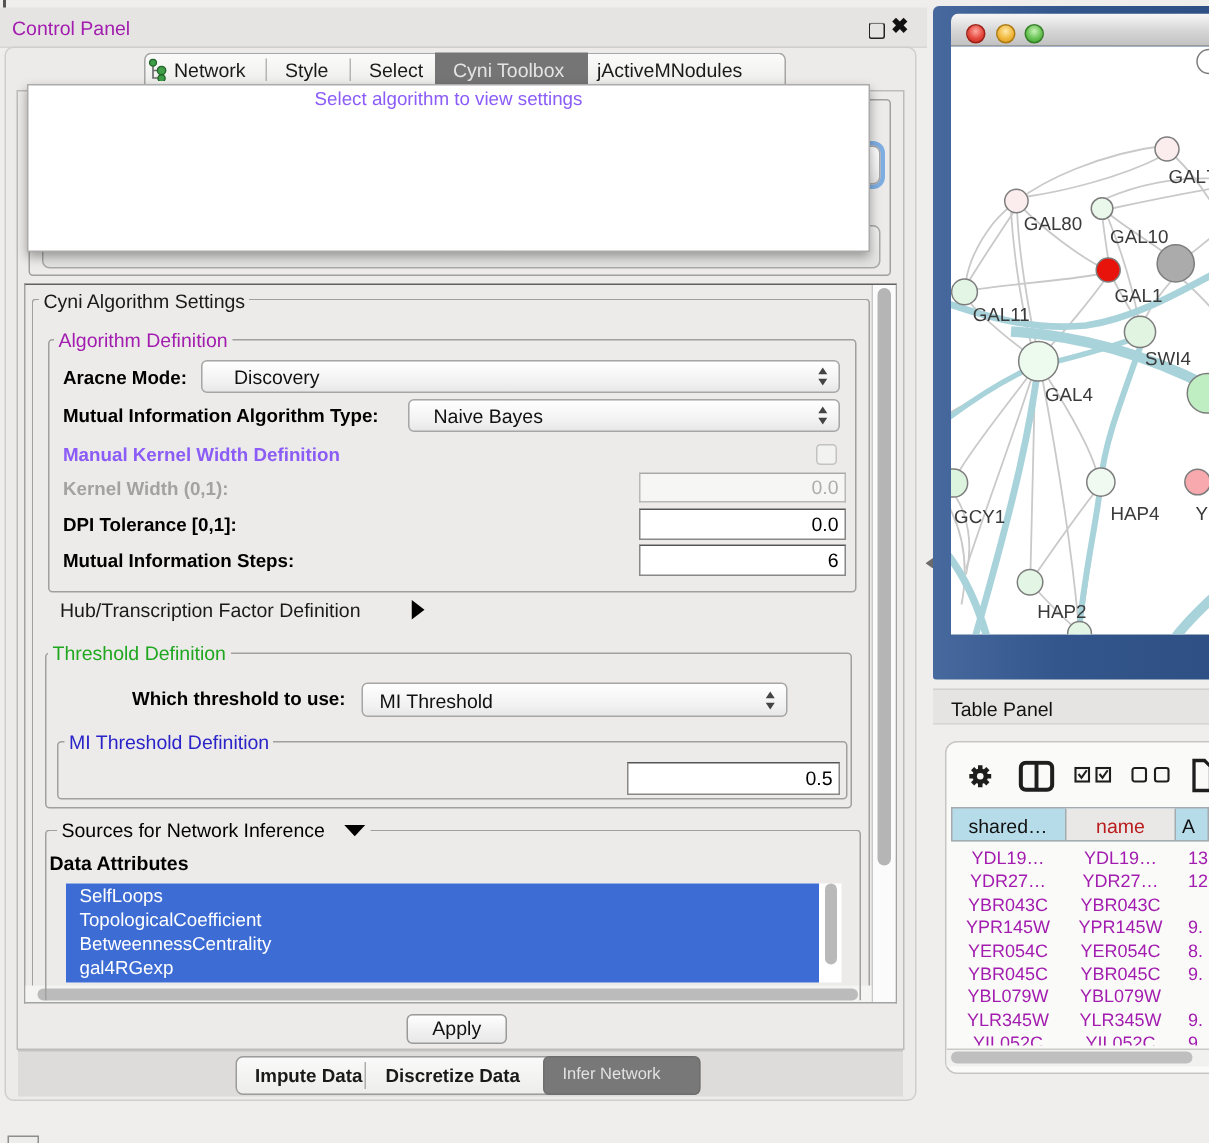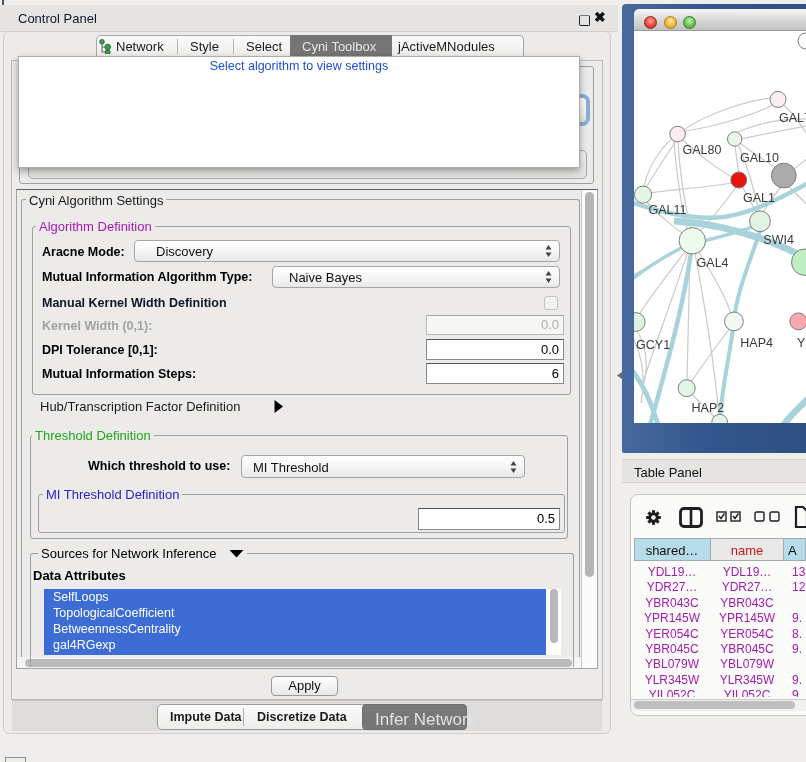--- a/index.html
+++ b/index.html
@@ -15,21 +15,21 @@
 .grp{position:absolute;border:1px solid #A0A0A0;border-radius:3px;box-sizing:border-box;}
 .gtitle{position:absolute;font-size:13px;font-weight:normal;background:#ECEBE9;padding:0 3px;white-space:nowrap;}
 </style>
 </head>
 <body>
 <div id="root">
 
 <div class="abs" style="left:2px;top:0;width:2px;height:7px;background:#555;"></div>
 <div class="abs" style="left:617px;top:372px;width:5px;height:7px;background:#6B6B6B;clip-path:polygon(0 50%,100% 0,100% 100%);"></div>
 <div class="abs" style="left:0;top:5px;width:618px;height:26px;background:#E5E4E2;border-bottom:1px solid #D6D5D3;"></div>
-<div class="abs" style="left:18px;top:11px;font-size:13px;color:#0f172a;">Control Panel</div>
+<div class="abs" style="left:8px;top:11px;font-size:13px;color:#a21caf;">Control Panel</div>
 <div class="abs" style="left:579px;top:15px;width:9px;height:9px;border:1.5px solid #222;border-top-color:#777;border-radius:2px;"></div>
 <div class="abs" style="left:594px;top:9px;font-size:14px;font-weight:bold;color:#111;">✖</div>
 
 <div class="abs" style="left:3px;top:31px;width:608px;height:703px;background:#ECEBE9;border:1px solid #CFCECC;border-radius:6px;box-sizing:border-box;"></div>
 
 <div class="abs" style="left:11px;top:60px;width:592px;height:640px;border:1px solid #BDBCBA;background:#ECEBE9;box-sizing:border-box;"></div>
 
 <div class="abs" style="left:96px;top:35px;width:428px;height:23px;background:linear-gradient(#FBFBFB,#ECECEA);border:1px solid #A6A6A6;border-bottom:none;border-radius:5px 5px 0 0;box-sizing:border-box;"></div>
 <div class="abs" style="left:290px;top:35px;width:102px;height:23px;background:#757575;box-sizing:border-box;"></div>
 <div class="abs" style="left:177px;top:39px;width:1px;height:15px;background:#B5B5B5;"></div>
@@ -44,21 +44,21 @@
 <div class="abs" style="left:190px;top:39px;font-size:13px;color:#1A1A1A;">Style</div>
 <div class="abs" style="left:246px;top:39px;font-size:13px;color:#1A1A1A;">Select</div>
 <div class="abs" style="left:302px;top:39px;font-size:13px;color:#E4E4E4;">Cyni Toolbox</div>
 <div class="abs" style="left:398px;top:39px;font-size:13px;color:#1A1A1A;">jActiveMNodules</div>
 
 <div class="abs" style="left:19px;top:66px;width:575px;height:118px;border:1px solid #A0A0A0;border-radius:3px;box-sizing:border-box;"></div>
 <div class="combo" style="left:26px;top:97px;width:561px;height:26px;box-shadow:0 0 0 3px #7FAEE2;border-radius:5px;"></div>
 <div class="abs" style="left:28px;top:150px;width:559px;height:29px;background:linear-gradient(#F2F2F2,#E2E2E0);border:1px solid #A9A9A9;border-radius:5px;box-sizing:border-box;"></div>
 
 <div class="abs" style="left:18px;top:56px;width:562px;height:112px;background:#FFFFFF;border:1px solid #ABABAB;box-sizing:border-box;box-shadow:0 3px 7px rgba(0,0,0,0.35);"></div>
-<div class="abs" style="left:18px;top:59px;width:562px;text-align:center;font-size:12.5px;color:#1d4ed8;">Select algorithm to view settings</div>
+<div class="abs" style="left:18px;top:59px;width:562px;text-align:center;font-size:12.5px;color:#8b5cf6;">Select algorithm to view settings</div>
 
 <div class="abs" style="left:16px;top:189px;width:582px;height:480px;border:1px solid #A3A3A3;border-top-color:#606060;box-sizing:border-box;background:#ECEBE9;"></div>
 <div class="grp" style="left:21px;top:199px;width:559px;height:469px;border-bottom:none;"></div>
 <div class="gtitle" style="left:26px;top:193px;color:#1A1A1A;">Cyni Algorithm Settings</div>
 
 <div class="abs" style="left:581px;top:190px;width:16px;height:478px;background:#FBFBFB;border-left:1px solid #C8C8C8;box-sizing:border-box;"></div>
 <div class="abs" style="left:584.5px;top:192px;width:9px;height:385px;background:#B5B5B5;border-radius:5px;"></div>
 <div class="abs" style="left:17px;top:657px;width:564px;height:11px;background:#F4F4F2;"></div>
 <div class="abs" style="left:25px;top:659px;width:547px;height:8px;background:#BBBBBB;border-radius:4px;"></div>
 
@@ -76,21 +76,21 @@
 
 <div class="lbl" style="left:42px;top:270px;">Mutual Information Algorithm Type:</div>
 <div class="combo" style="left:272px;top:266px;width:288px;height:22px;">
   <span class="ctext" style="left:16px;">Naive Bayes</span>
   <svg class="carrows" width="8" height="14" viewBox="0 0 8 14">
         <path d="M4 1 L7 5.5 L1 5.5 Z" fill="#444"></path>
         <path d="M4 13 L7 8.5 L1 8.5 Z" fill="#444"></path>
       </svg>
 </div>
 
-<div class="lbl" style="left:42px;top:296px;color:#0f172a;">Manual Kernel Width Definition</div>
+<div class="lbl" style="left:42px;top:296px;color:#8b5cf6;">Manual Kernel Width Definition</div>
 <div class="abs" style="left:544px;top:296px;width:14px;height:14px;background:#F2F2F0;border:1px solid #C2C2C0;border-radius:3px;box-sizing:border-box;"></div>
 
 <div class="lbl" style="left:42px;top:319px;color:#A2A2A0;">Kernel Width (0,1):</div>
 <div class="tf" style="left:426px;top:315px;width:138px;height:20px;border-color:#B8B8B6;border-top-color:#A8A8A6;background:#F6F6F4;color:#ADADAB;line-height:18px;">0.0</div>
 
 <div class="lbl" style="left:42px;top:343px;">DPI Tolerance [0,1]:</div>
 <div class="tf" style="left:426px;top:339px;width:138px;height:21px;line-height:19px;">0.0</div>
 
 <div class="lbl" style="left:42px;top:367px;">Mutual Information Steps:</div>
 <div class="tf" style="left:426px;top:363px;width:138px;height:21px;line-height:19px;">6</div>
@@ -129,21 +129,21 @@
 <div class="abs" style="left:550px;top:589px;width:8px;height:54px;background:#B9B9B9;border-radius:4px;"></div>
 
 <div class="abs" style="left:271px;top:676px;width:67px;height:20px;background:linear-gradient(#FFFFFF,#F2F2F2 50%,#E8E8E8);border:1px solid #9A9A9A;border-radius:4px;box-sizing:border-box;text-align:center;font-size:13px;color:#111;line-height:18px;">Apply</div>
 
 <div class="abs" style="left:12px;top:700px;width:590px;height:31px;background:#DDDCDA;border-top:1px solid #C5C4C2;box-sizing:border-box;"></div>
 <div class="abs" style="left:157px;top:704px;width:310px;height:26px;background:linear-gradient(#FAFAFA,#EDEDEB);border:1px solid #9C9C9C;border-radius:5px;box-sizing:border-box;"></div>
 <div class="abs" style="left:362px;top:704px;width:105px;height:26px;background:#787878;border:1px solid #6E6E6E;border-radius:4px;box-sizing:border-box;"></div>
 <div class="abs" style="left:243px;top:708px;width:1px;height:18px;background:#ADADAD;"></div>
 <div class="abs" style="left:170px;top:710px;font-size:12.5px;font-weight:bold;color:#1A1A1A;">Impute Data</div>
 <div class="abs" style="left:257px;top:710px;font-size:12.5px;font-weight:bold;color:#1A1A1A;">Discretize Data</div>
-<div class="abs" style="left:375px;top:710px;font-size:17px;color:#E2E2E2;">Infer Network</div>
+<div class="abs" style="left:375px;top:710px;font-size:11px;color:#E2E2E2;">Infer Network</div>
 
 <div class="abs" style="left:5px;top:757px;width:19px;height:10px;background:#EDEDEB;border:1px solid #8E8E8E;"></div>
 
 <div class="abs" style="left:622px;top:4px;width:184px;height:449px;background:linear-gradient(90deg,#47699E,#33568C 45%,#2E5084);border-radius:4px 0 0 2px;"></div>
 <div class="abs" style="left:634px;top:9px;width:172px;height:22px;background:linear-gradient(#F7F7F7,#D6D6D6 55%,#C2C2C2);border-radius:5px 0 0 0;border-bottom:1px solid #9A9A9A;box-sizing:border-box;"></div>
 <div class="abs" style="left:643.5px;top:15.5px;width:11px;height:11px;border-radius:50%;background:radial-gradient(circle at 50% 35%,#FFA8A0,#E4483D 55%,#C1271C);border:0.5px solid #9E2018;"></div>
 <div class="abs" style="left:663.5px;top:15.5px;width:11px;height:11px;border-radius:50%;background:radial-gradient(circle at 50% 35%,#FFE9A8,#F0B83C 55%,#D5931B);border:0.5px solid #AD7A12;"></div>
 <div class="abs" style="left:682.5px;top:15.5px;width:11px;height:11px;border-radius:50%;background:radial-gradient(circle at 50% 35%,#C9F2B8,#67C353 55%,#3E9A2D);border:0.5px solid #357F27;"></div>
 <div class="abs" style="left:634px;top:31px;width:172px;height:392px;background:#FFFFFF;overflow:hidden;">
 <svg width="172" height="392" viewBox="0 0 172 392">

